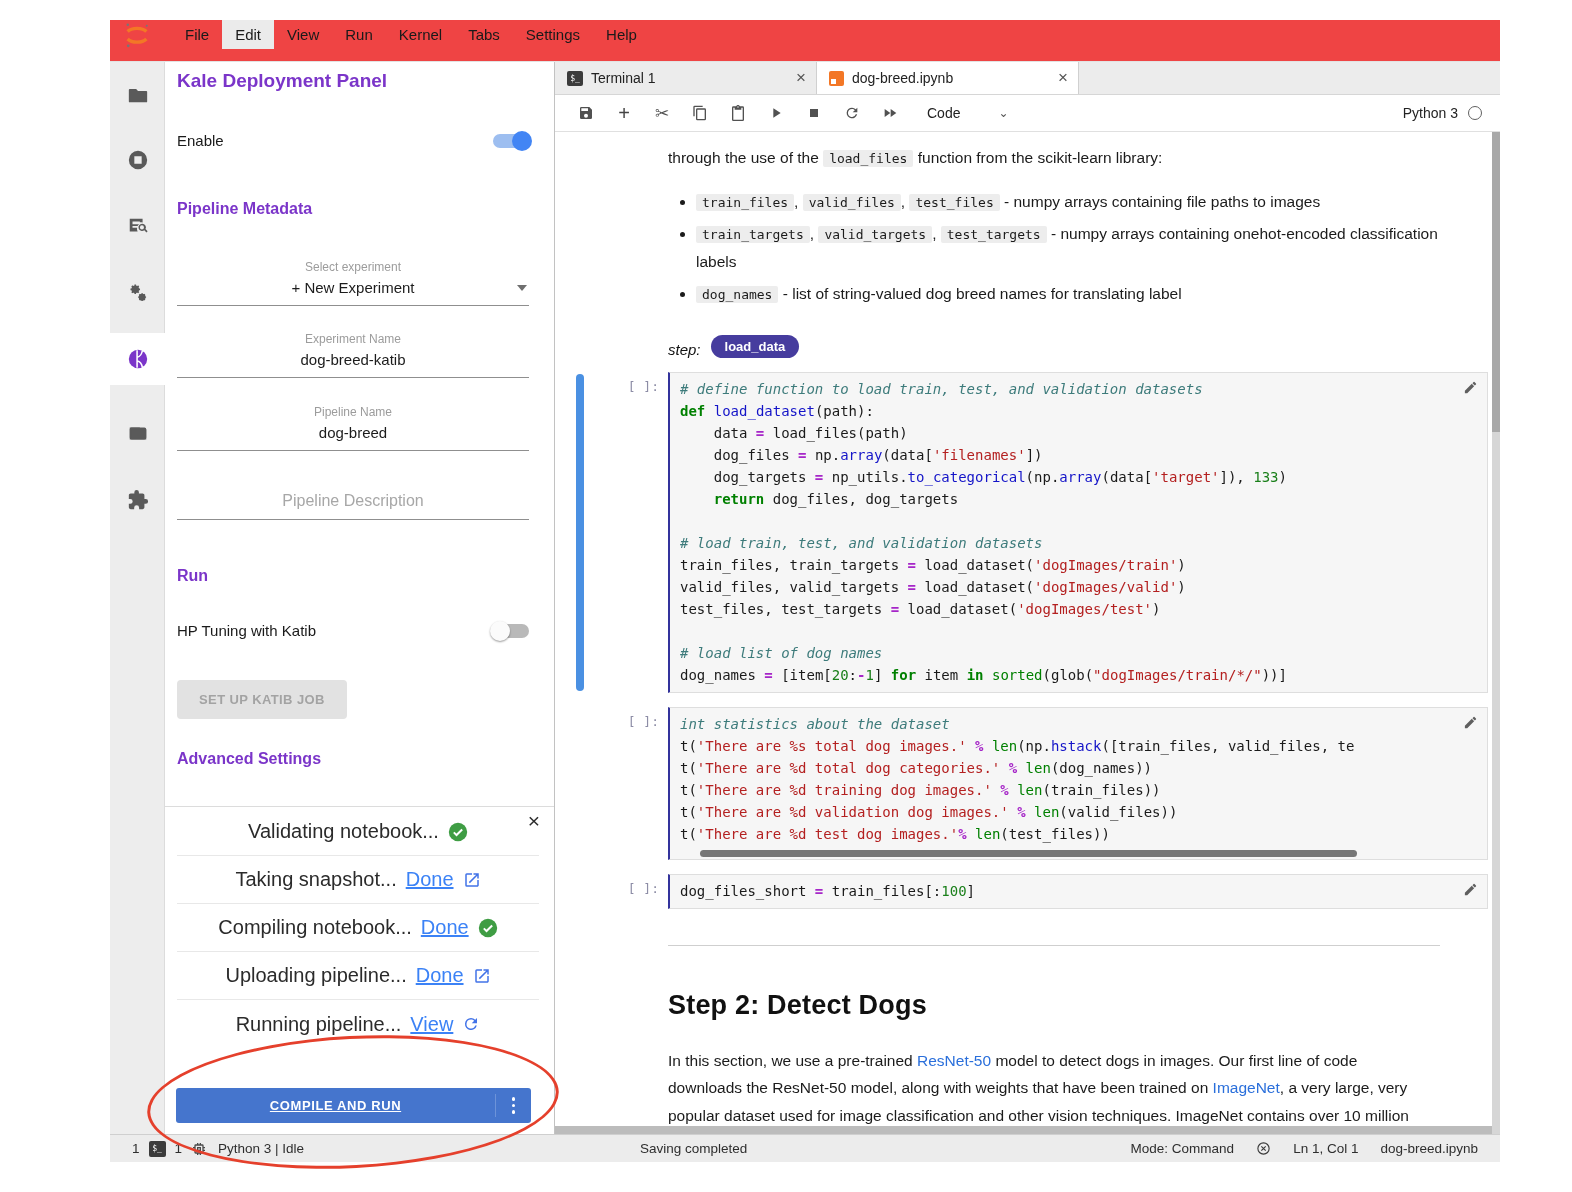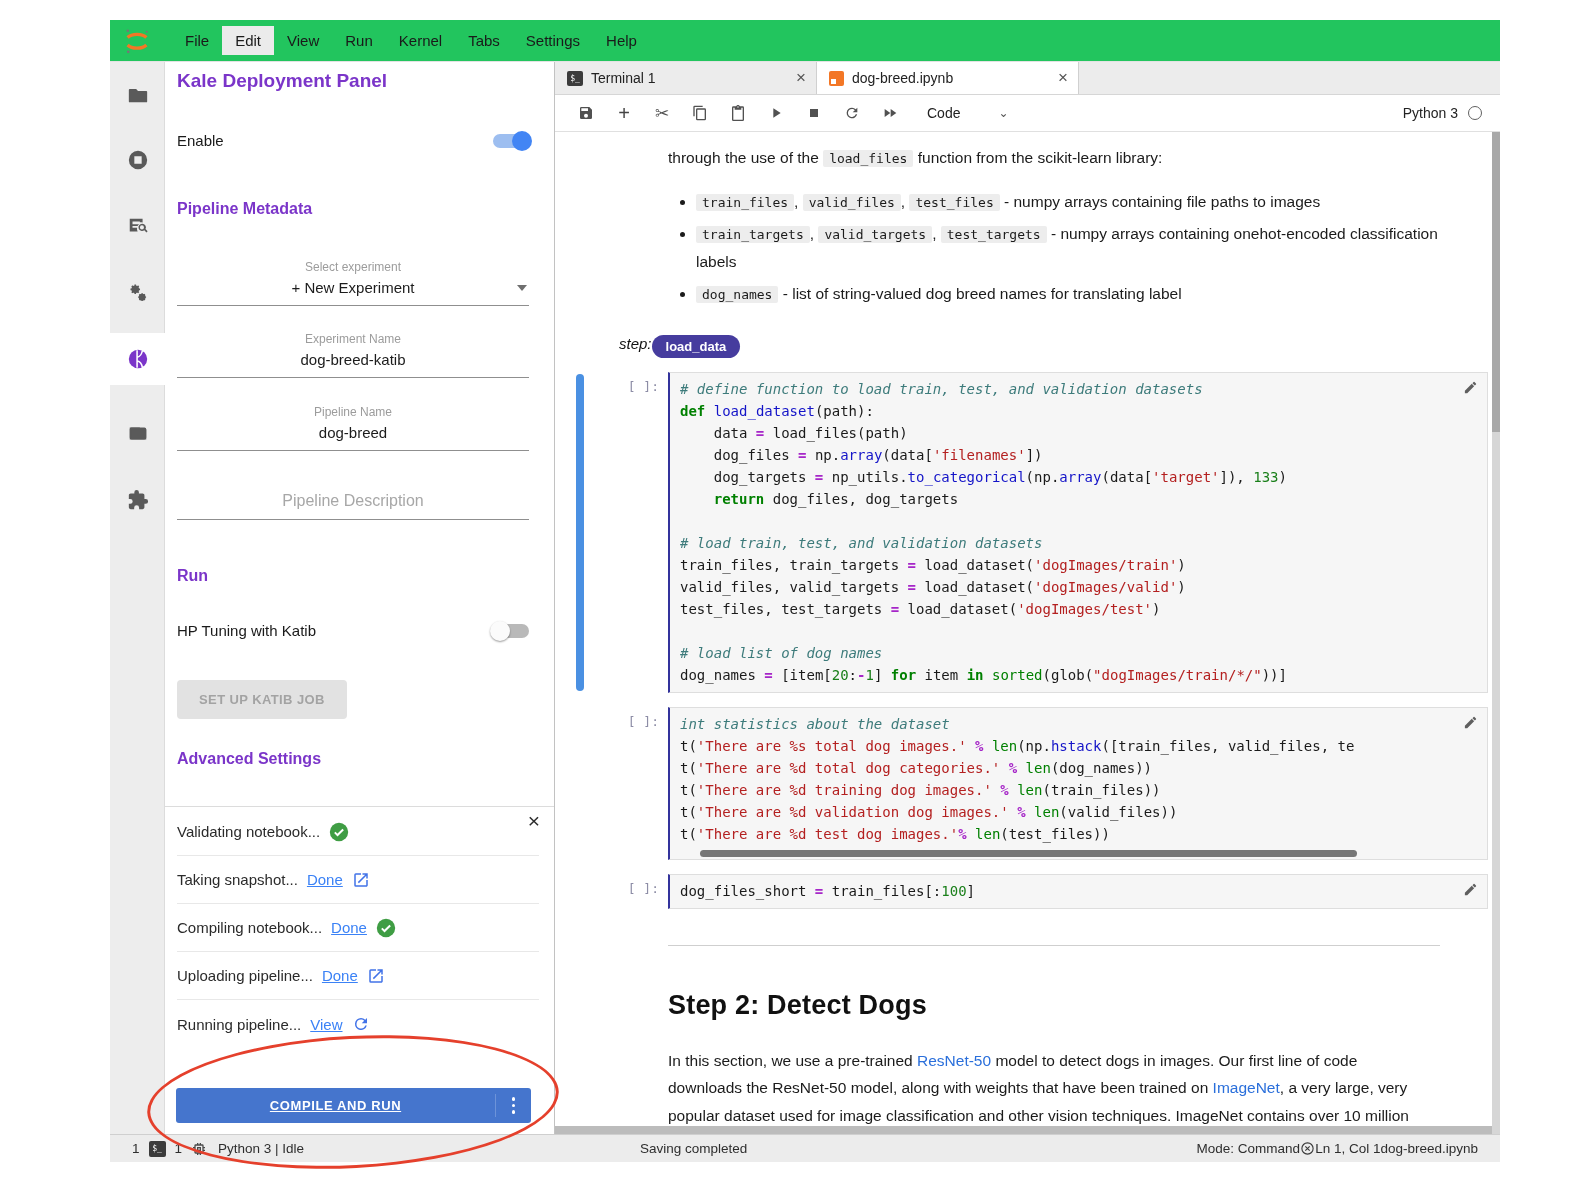--- a/index.html
+++ b/index.html
@@ -1,20 +1,20 @@
 <!DOCTYPE html>
 <html><head>
 <meta charset="utf-8">
 <style>
   * { margin:0; padding:0; box-sizing:border-box; }
   html,body { width:1572px; height:1192px; background:#fff; font-family:"Liberation Sans",sans-serif; }
   .app { position:absolute; left:110px; top:20px; width:1390px; height:1142px; background:#fff; }
 
   
-  .menubar { position:absolute; left:0; top:0; right:0; height:42px; display:flex; align-items:center; background:#22c55e; border-bottom:1px solid #e3e3e3; }
+  .menubar { position:absolute; left:0; top:0; right:0; height:42px; display:flex; align-items:flex-start; background:#ef4444; border-bottom:1px solid #e3e3e3; }
   .jlogo { width:34px; height:30px; margin-left:10px; margin-right:18px; }
   .menu-item { font-size:15px; color:#1a1a1a; padding:6px 13px; }
   .menu-item.active { background:#ebebeb; }
 
   
   .main { position:absolute; left:0; top:42px; right:0; bottom:28px; display:flex; }
 
   
   .iconstrip { width:55px; background:#ededed; border-right:1px solid #dcdcdc; position:relative; flex:none; }
   .strip-icon { position:absolute; left:0; width:55px; height:52px; display:flex; align-items:center; justify-content:center; }
@@ -34,21 +34,21 @@
   .caret-down { position:absolute; right:2px; top:6px; width:0; height:0; border-left:5px solid transparent; border-right:5px solid transparent; border-top:6px solid #6f6f6f; }
   .toggle { width:36px; height:14px; border-radius:7px; position:relative; flex:none; }
   .toggle.on { background:#9dbef0; }
   .toggle.on .knob { position:absolute; right:-3px; top:-3px; width:20px; height:20px; border-radius:50%; background:#4285f4; }
   .toggle.off { background:#b9b9b9; }
   .toggle.off .knob { position:absolute; left:-3px; top:-3px; width:20px; height:20px; border-radius:50%; background:#fbfbfb; box-shadow:0 1px 2px rgba(0,0,0,.4); }
   .katib-btn { position:absolute; left:12px; top:618px; background:#e2e2e2; color:#a3a3a3; font-size:13px; font-weight:bold; letter-spacing:.4px; padding:12px 22px; border-radius:4px; border:none; }
   .adv-divider { position:absolute; left:0; right:0; top:744px; border-top:1px solid #dcdcdc; }
   .close-x { position:absolute; right:14px; top:748px; font-size:21px; color:#2c2c2c; line-height:1; }
   .progress { position:absolute; left:12px; right:15px; top:746px; }
-  .p-row { height:48px; display:flex; align-items:center; gap:9px; border-bottom:1px solid #e8e8e8; font-size:15px; color:#2b2b2b; }
+  .p-row { height:48px; display:flex; align-items:center; gap:9px; border-bottom:1px solid #e8e8e8; font-size:20px; color:#2b2b2b;justify-content:center; }
   .p-row:last-child { border-bottom:none; }
   .p-link { color:#3b82f6; text-decoration:underline; }
   .icon-check { width:20px; height:20px; }
   .icon-ext, .icon-prog { width:18px; height:18px; }
   .compile-btn { position:absolute; left:11px; top:1026px; width:355px; height:35px; background:#4575cd; border:none; border-radius:3px; color:#fff; font-size:13px; font-weight:bold; letter-spacing:.6px; display:flex; align-items:center;text-decoration:underline; }
   .compile-label { flex:1; text-align:center; }
   .compile-kebab { width:36px; height:23px; border-left:1px solid #6d93d9; display:flex; align-items:center; justify-content:center; color:#fff; font-size:14px; letter-spacing:0; line-height:5px; flex:none; }
   .kebab-dots { display:flex; flex-direction:column; gap:3px; }
   .kebab-dots i { width:3.5px; height:3.5px; border-radius:50%; background:#fff; }
   .red-ellipse { position:absolute; left:-18px; top:974px; width:412px; height:132px; border:3.5px solid #e5402c; border-radius:50%; transform:rotate(-3deg); pointer-events:none; z-index:20; }
@@ -76,21 +76,21 @@
 
   .content { flex:1; position:relative; overflow:hidden; font-size:15.5px; color:#1b1b1b; }
   .vscroll { position:absolute; right:0; top:0; bottom:0; width:8px; background:#d6d6d6; }
   .vscroll .thumb { position:absolute; top:0; left:0; right:0; height:300px; background:#a8a8a8; }
   .hband { position:absolute; left:0; right:8px; bottom:0; height:8px; background:#bcbcbc; }
 
   .md { margin-left:113px; margin-right:60px; line-height:1.8; }
   .md-intro { margin-top:12px; }
   .md ul { margin-top:16px; margin-left:28px; }
   .md li { margin-bottom:3px; line-height:1.85; }
-  .step-row { margin-left:64px; margin-top:26px; display:flex; align-items:flex-start; }
+  .step-row { margin-left:113px; margin-top:26px; display:flex; align-items:flex-end; gap:10px; }
   .step-word { font-style:italic; font-size:15px; color:#111; }
   .step-badge { background:#463c9e; color:#fff; font-size:13px; font-weight:bold; padding:4px 14px; border-radius:13px; }
 
   .cellrow { display:flex; margin-top:14px; position:relative; }
   .sel-bar { position:absolute; left:21px; top:2px; bottom:2px; width:8px; border-radius:4px; background:#4a90e2; }
   .gutter { width:113px; flex:none; text-align:right; padding-right:9px; padding-top:7px; font-family:"DejaVu Sans Mono",monospace; font-size:13px; color:#8d8da6; }
   .codebox { flex:1; margin-right:12px; background:#f6f6f6; border:1px solid #dedede; border-left:2px solid #33339c; padding:5px 10px 6px 10px; position:relative; font-family:"DejaVu Sans Mono",monospace; font-size:14px; color:#1a1a1a; overflow:hidden; }
   .code-line { white-space:pre; line-height:22px; min-height:22px; }
   .pencil { position:absolute; right:9px; top:7px; width:15px; height:15px; }
   .pencil svg { width:15px; height:15px; fill:#5f5f5f; }
@@ -109,21 +109,21 @@
   .md-hr { margin-left:113px; margin-right:60px; border:none; border-top:1px solid #cfcfcf; margin-top:36px; }
   .step2-h { margin-left:113px; margin-top:44px; font-size:27px; font-weight:bold; color:#111; letter-spacing:.2px; }
   .step2-p { margin-left:113px; margin-right:75px; margin-top:26px; line-height:1.8; height:105px; overflow:hidden; }
 
   
   .statusbar { position:absolute; left:0; right:0; bottom:0; height:28px; background:#ececec; border-top:1px solid #cfcfcf; display:flex; align-items:center; font-size:13.5px; color:#2e2e2e; }
   .sb-left { display:flex; align-items:center; gap:9px; margin-left:22px; }
   .sb-term { width:17px; height:16px; background:#3b3b3b; border-radius:2px; color:#fff; font-size:8px; font-family:"DejaVu Sans Mono",monospace; display:flex; align-items:center; justify-content:center; }
   .sb-chip svg { width:16px; height:16px; fill:#4a4a4a; display:block; }
   .sb-saving { position:absolute; left:530px; }
-  .sb-right { position:absolute; right:22px; display:flex; align-items:center; }
+  .sb-right { position:absolute; right:22px; display:flex; align-items:center; gap:22px; }
   .sb-xcircle svg { width:15px; height:15px; display:block; }
 </style>
 </head>
 <body>
 
 <div class="app">
 
   <div class="menubar">
     <svg class="jlogo" viewBox="0 0 24 24" fill="none">
       <path d="M4.5 15.2a8.6 4.9 0 0 0 15 0" stroke="#f37726" stroke-width="2.6"></path>

